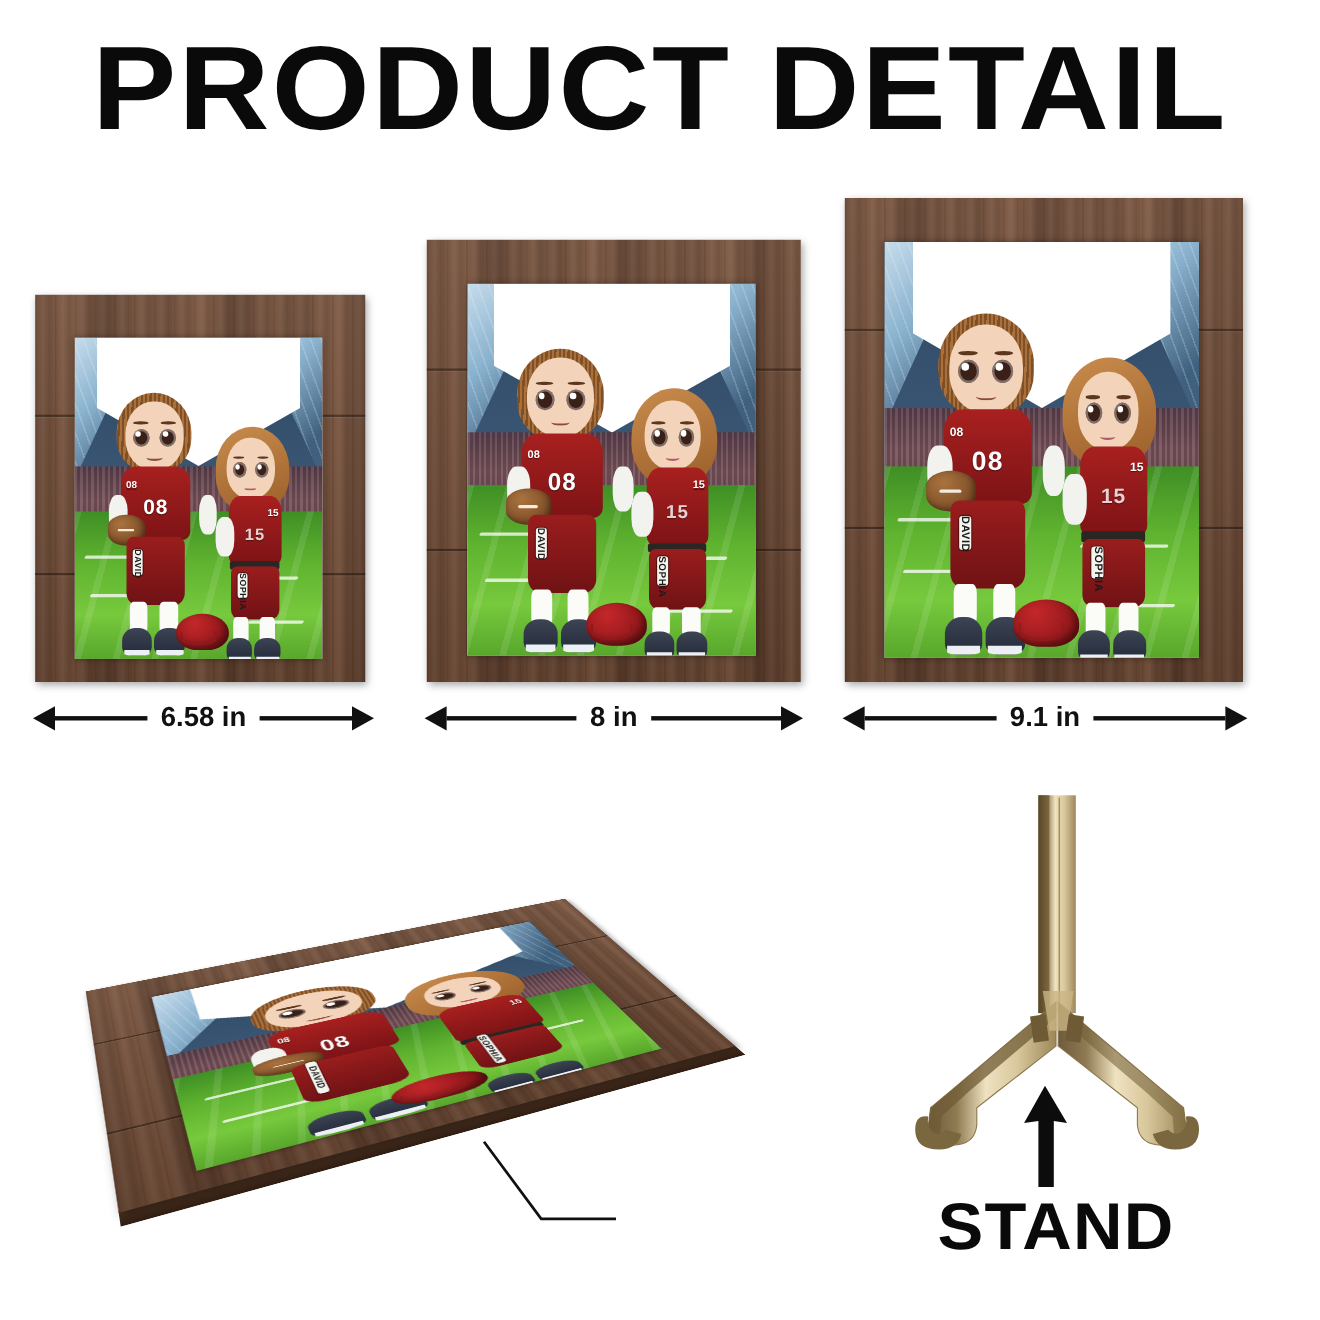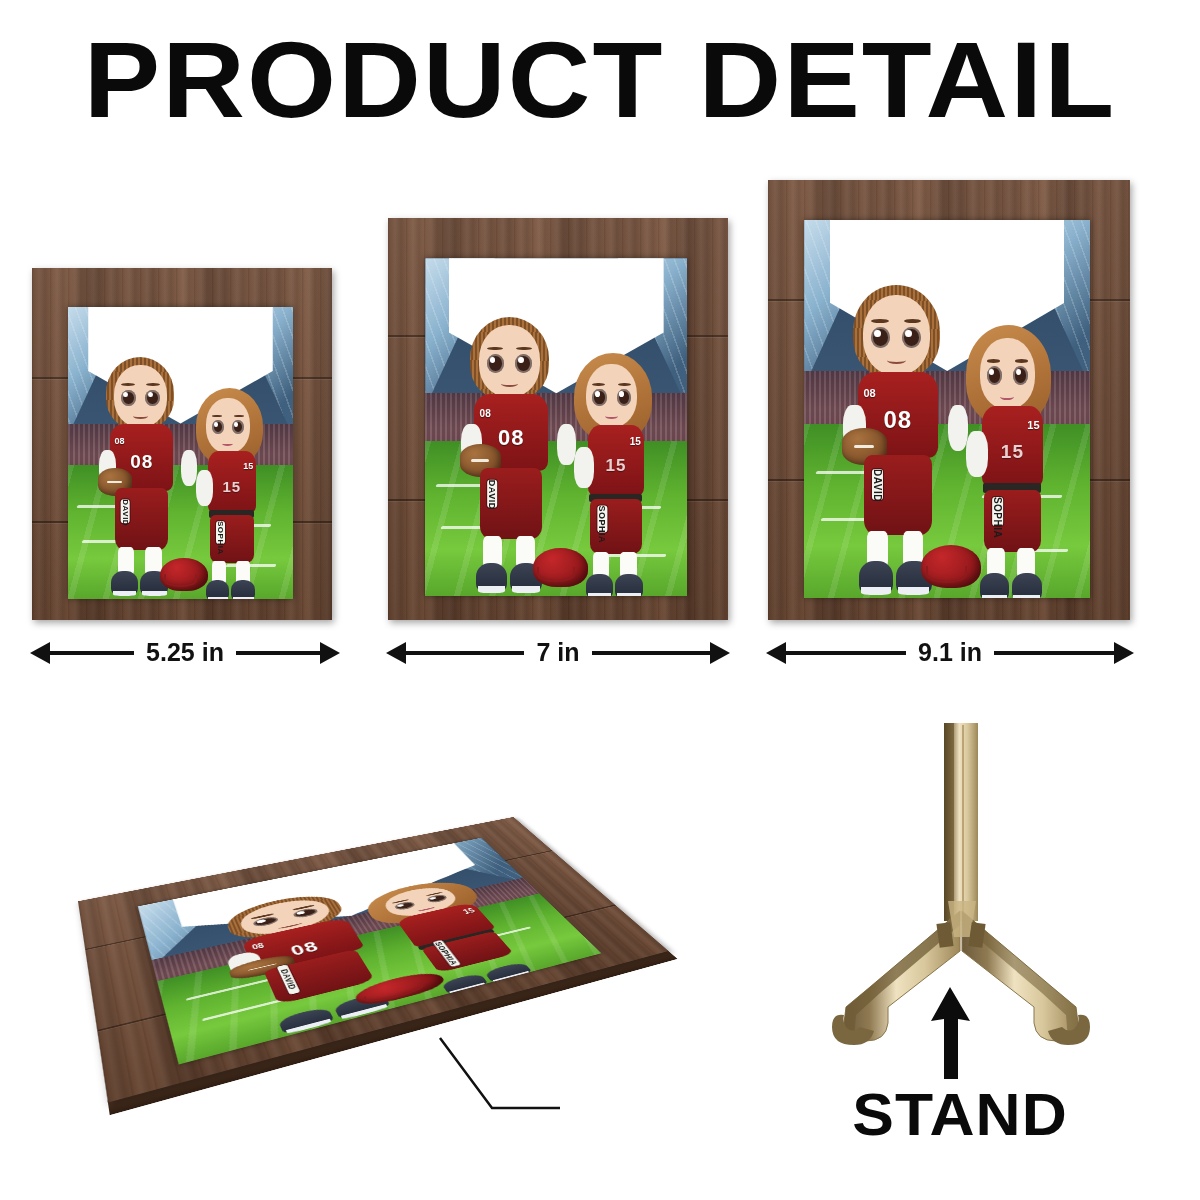--- a/index.html
+++ b/index.html
@@ -404,29 +404,29 @@
         <div class="shoe" style="left:47%; top:92%; width:22%; height:9%"></div>
       </div>
       <div class="helmet" style="left:41%; bottom:3%; width:21%; height:13%;"></div>
     </div>
   </div>
 </div>
 
 <div class="dim" style="left:30px; top:638px; width:310px;">
   <div class="arrowhead arrow-l"></div>
   <div class="bar"></div>
-  <div class="label">5.25 in</div>
+  <div class="label">6.58 in</div>
   <div class="bar"></div>
   <div class="arrowhead arrow-r"></div>
 </div>
 
 <div class="dim" style="left:386px; top:638px; width:344px;">
   <div class="arrowhead arrow-l"></div>
   <div class="bar"></div>
-  <div class="label">7 in</div>
+  <div class="label">8 in</div>
   <div class="bar"></div>
   <div class="arrowhead arrow-r"></div>
 </div>
 
 <div class="dim" style="left:766px; top:638px; width:368px;">
   <div class="arrowhead arrow-l"></div>
   <div class="bar"></div>
   <div class="label">9.1 in</div>
   <div class="bar"></div>
   <div class="arrowhead arrow-r"></div>

